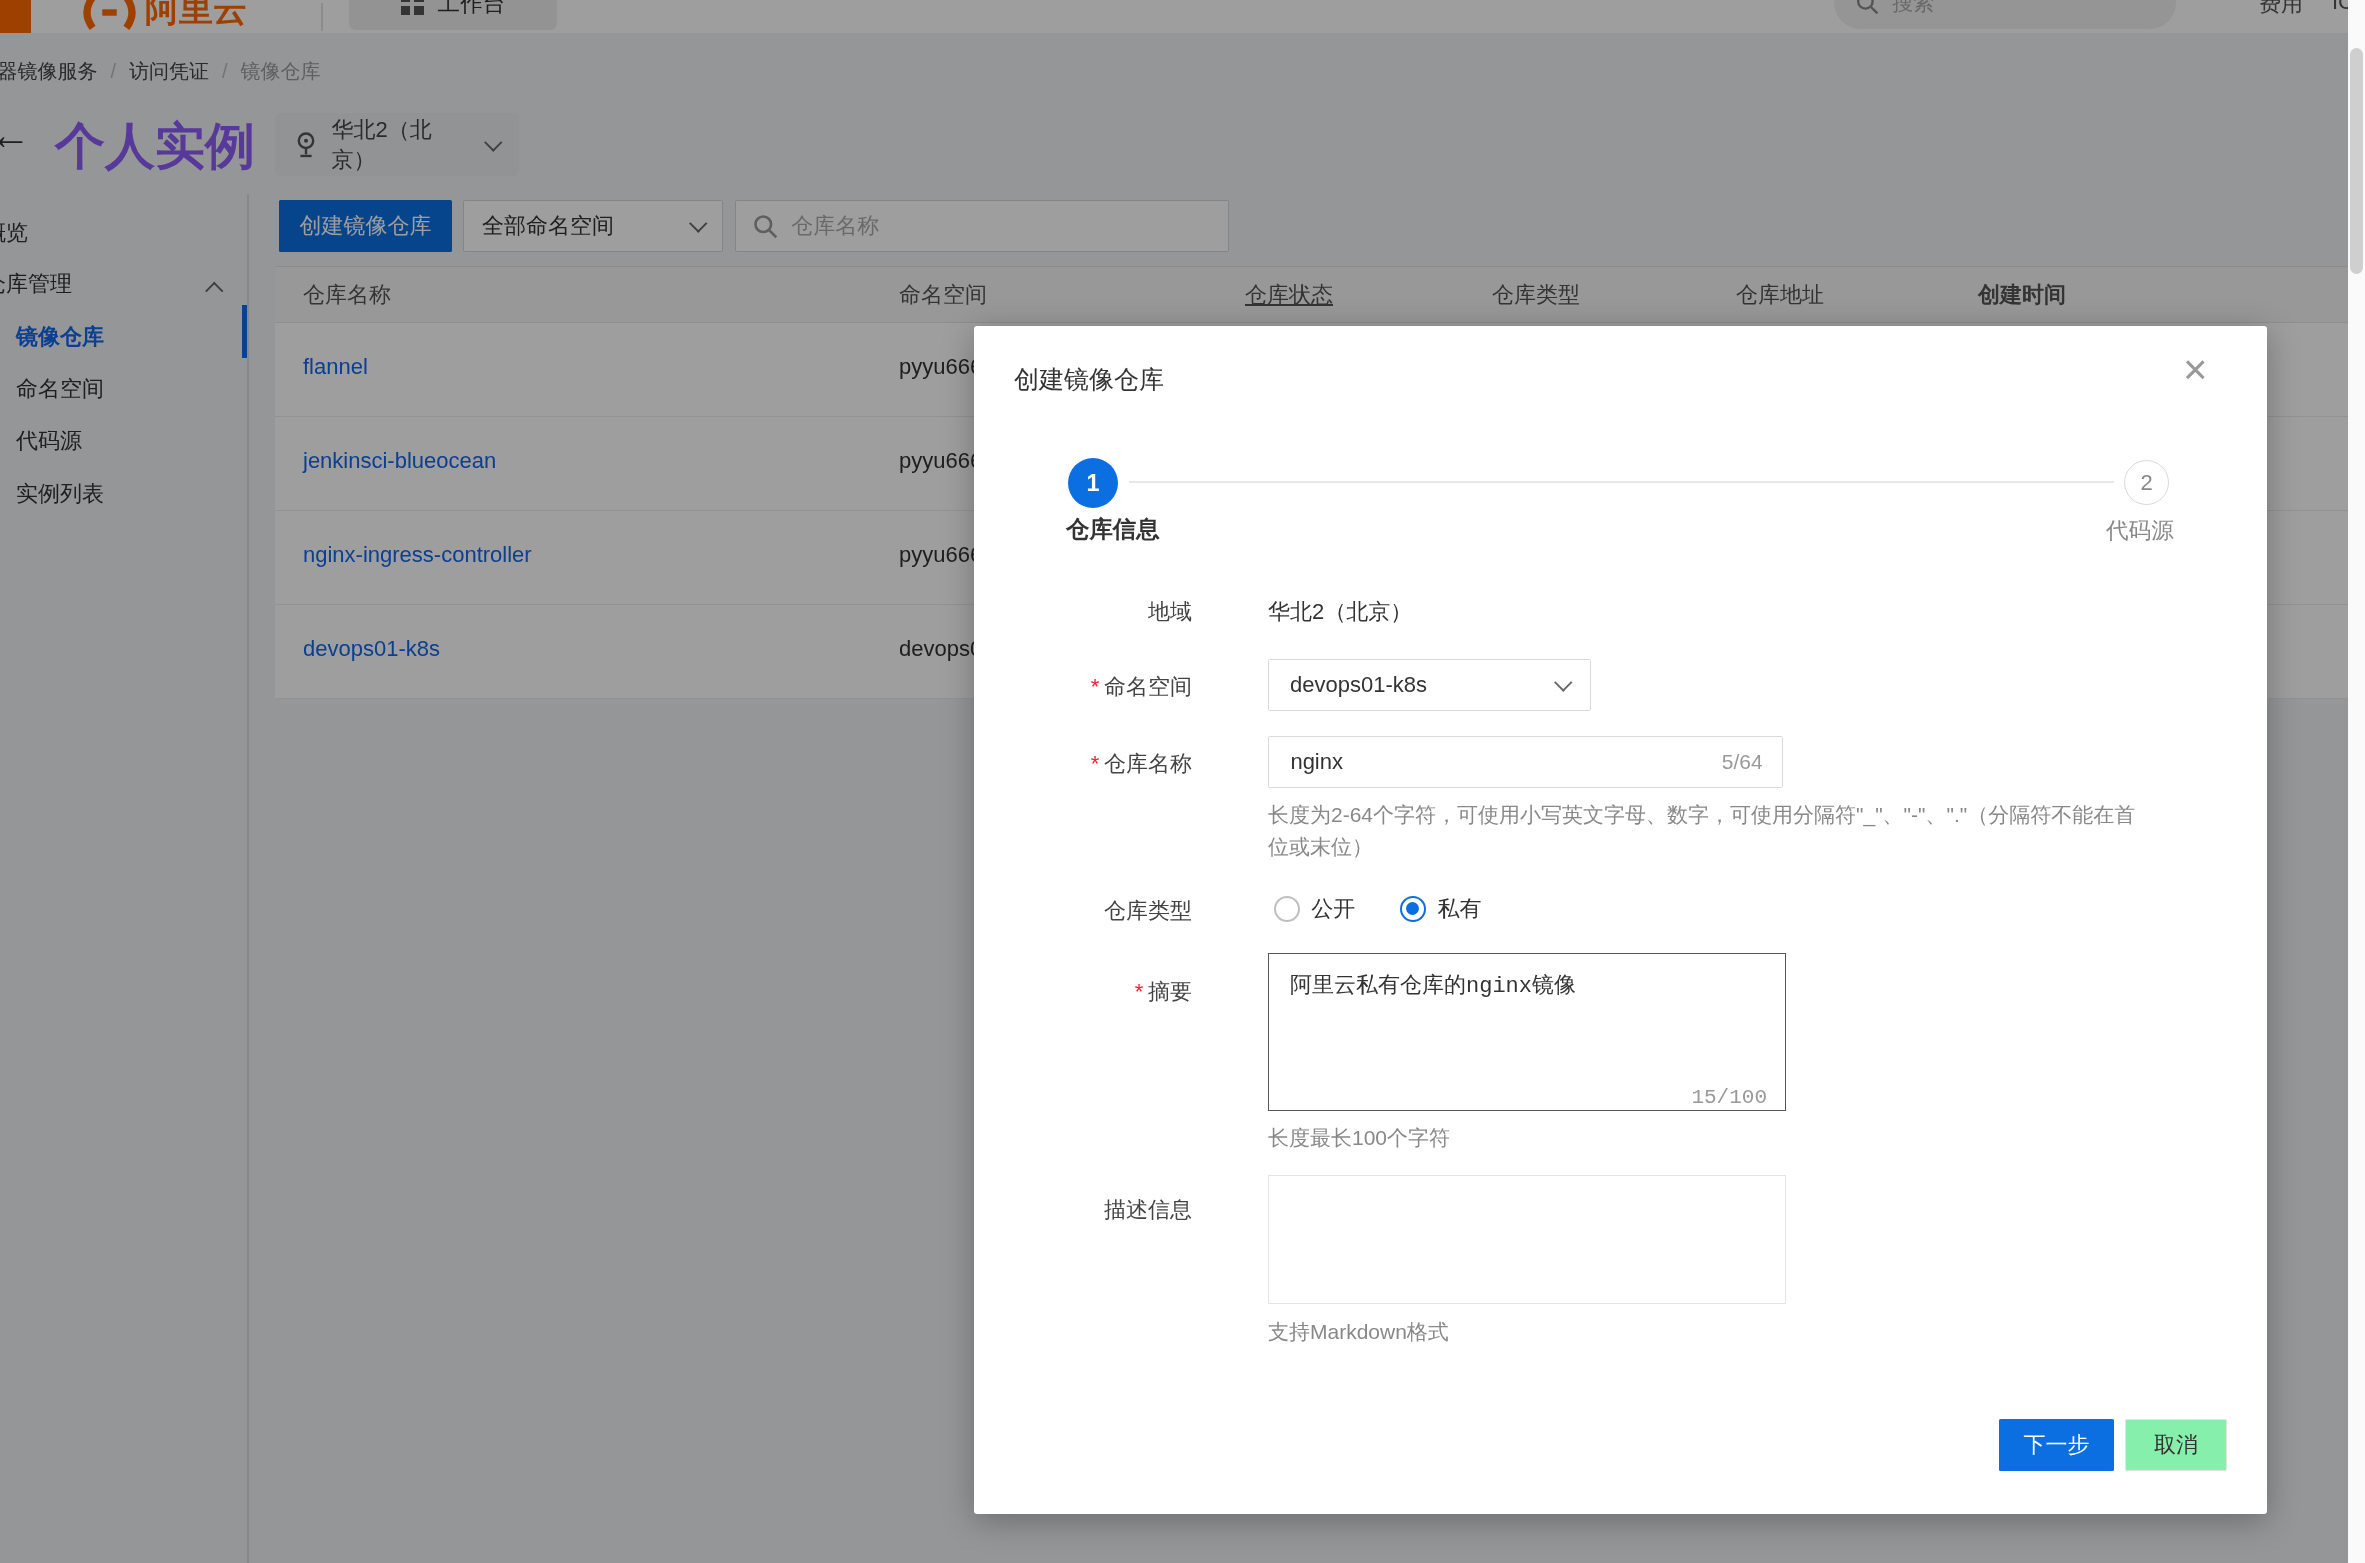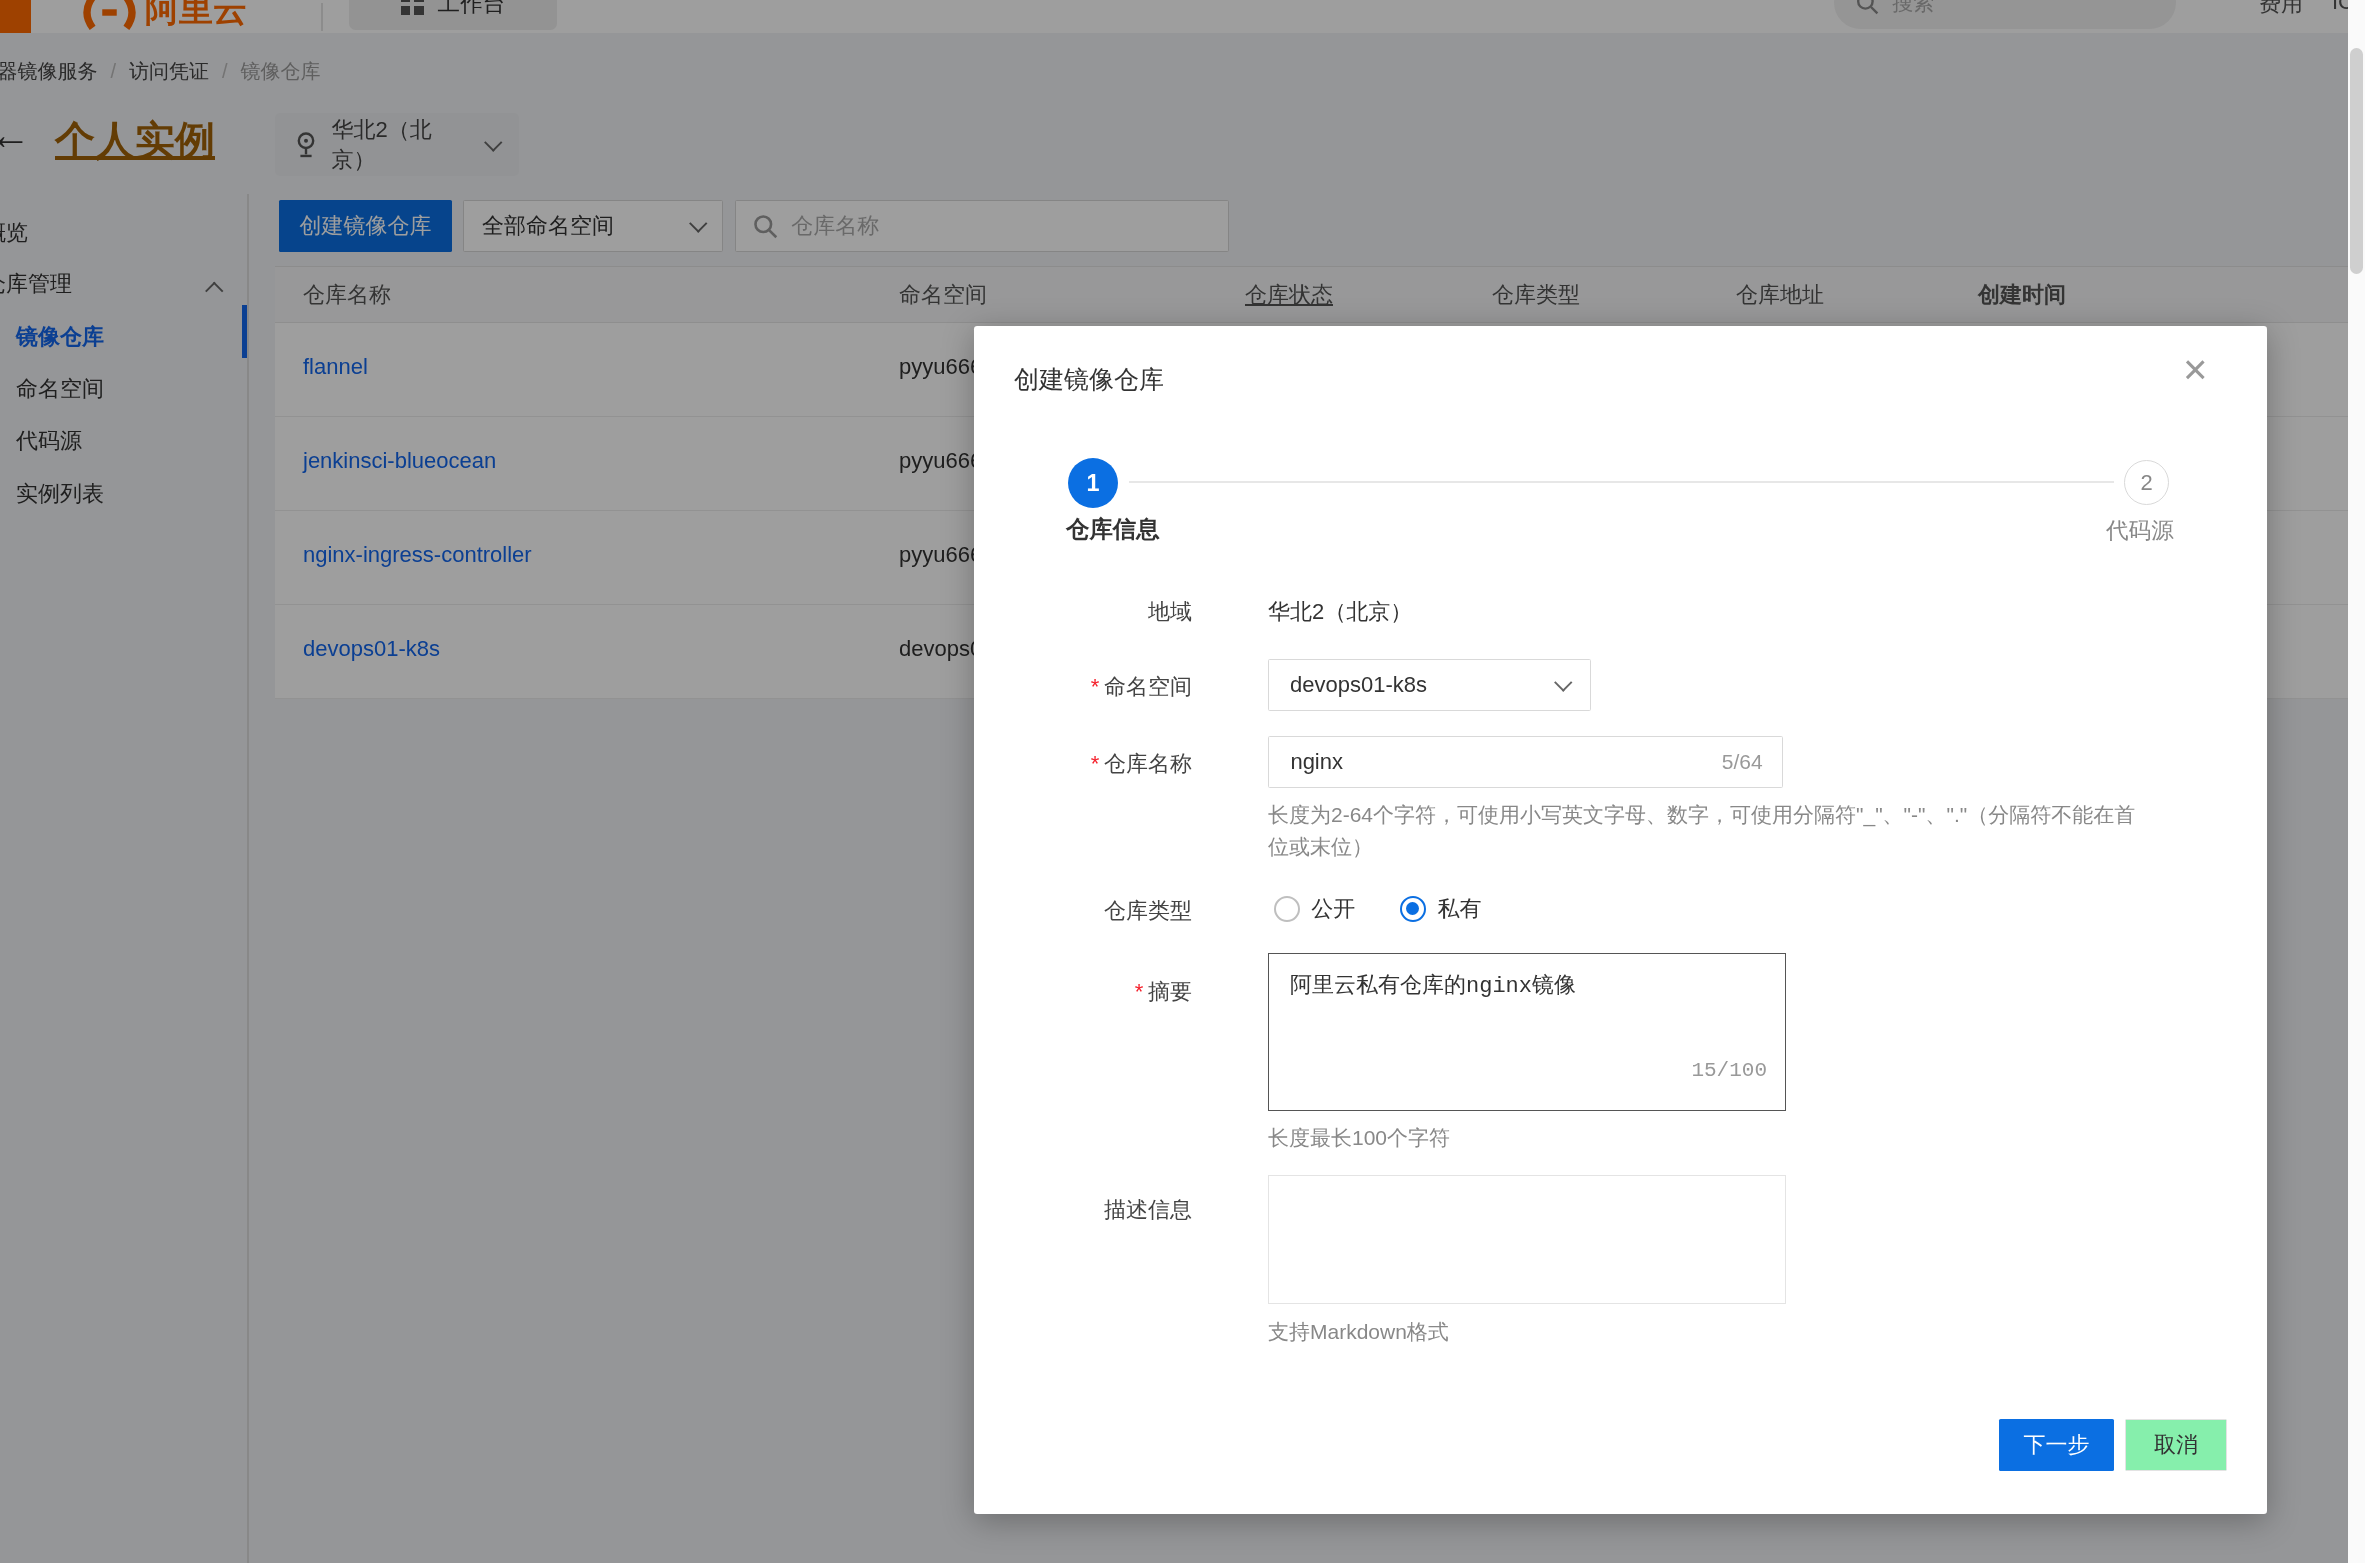--- a/index.html
+++ b/index.html
@@ -21,21 +21,21 @@
   .wb-label{font-size:22.6px;color:#333;}
   .top-search{position:absolute;left:1834px;top:-24px;width:342px;height:53px;background:#f1f1f1;border-radius:27px;display:flex;align-items:center;padding-left:21px;box-sizing:border-box;gap:11.3px;}
   .top-search input{border:0;background:transparent;outline:none;font-size:21px;color:#555;width:226px;font-family:inherit;}
   .top-frag{position:absolute;top:-11.3px;font-size:22px;color:#555;}
   
   .crumbs{position:absolute;left:-22.6px;top:58px;font-size:20px;display:flex;gap:13px;align-items:center;z-index:1;}
   .crumb{color:#444;}
   .crumb.last{color:#999;}
   .crumb-sep{color:#bbb;}
   .back-arrow{position:absolute;left:-11.3px;top:111px;font-size:42px;color:#333;z-index:1;}
-  .page-title{position:absolute;left:55px;top:113px;font-size:40px;font-weight:600;color:#a16207;z-index:1;text-decoration:underline;}
+  .page-title{position:absolute;left:55px;top:113px;font-size:50px;font-weight:600;color:#8b5cf6;z-index:1;}
   .region-chip{position:absolute;left:275px;top:113px;width:244px;height:63px;background:#eceef1;border-radius:4.8px;display:flex;align-items:center;padding:0 19.4px;box-sizing:border-box;gap:13px;z-index:1;}
   .region-chip .label{font-size:22px;color:#444;flex:1;}
   
   .chev{display:inline-block;width:10.5px;height:10.5px;border-right:2.4px solid #666;border-bottom:2.4px solid #666;}
   .chev.down{transform:rotate(45deg);margin-top:-4.8px;}
   .chev.up{transform:rotate(-135deg);margin-top:6.5px;}
   
   .side-item{position:absolute;font-size:22px;color:#333;z-index:1;cursor:pointer;}
   .side-item.active{color:#1366ec;font-weight:bold;}
   .side-indicator{position:absolute;left:242px;top:305px;width:5.7px;height:53px;background:#1366ec;z-index:1;}
@@ -82,21 +82,21 @@
   .radio{width:26px;height:26px;border-radius:50%;box-sizing:border-box;display:inline-block;vertical-align:middle;}
   .radio.off{border:2.4px solid #bfbfbf;background:#fff;}
   .radio.on{border:2.4px solid #0b6fe2;background:#fff;position:relative;}
   .radio.on i{position:absolute;left:4px;top:4px;width:13px;height:13px;border-radius:50%;background:#0b6fe2;}
   .radio-group{position:absolute;left:300px;top:568px;display:flex;align-items:center;gap:16px;font-size:22px;color:#333;}
   .radio-item{display:flex;align-items:center;gap:11.3px;cursor:pointer;}
   .radio-item + .radio-item{margin-left:29px;}
   .f-textarea{position:absolute;left:294px;box-sizing:border-box;background:#fff;font-family:Liberation Mono, monospace;}
   .ta-summary{top:627px;width:518px;height:158px;border:1.6px solid #555;}
   .ta-summary .text{position:absolute;left:21px;top:16px;font-size:22px;color:#333;}
-  .ta-summary .counter{position:absolute;right:18px;bottom:28px;}
+  .ta-summary .counter{position:absolute;right:18px;bottom:1px;}
   .ta-desc{top:849px;width:518px;height:129px;border:1.6px solid #e4e4e4;}
   .ta-desc textarea{width:100%;height:100%;border:0;outline:none;resize:none;box-sizing:border-box;padding:14.5px 19.4px;font-size:22px;font-family:inherit;}
   .next-btn{position:absolute;left:1025px;top:1093px;width:115px;height:52px;}
   .cancel-btn{position:absolute;left:1151px;top:1093px;width:102px;height:52px;background:#86efac;border:1.6px solid #e3e3e3;border-radius:1.6px;font-size:22px;color:#333;font-family:inherit;cursor:pointer;}
   svg{display:block;}
 </style>
 </head>
 <body>
 
 <div class="topbar">

